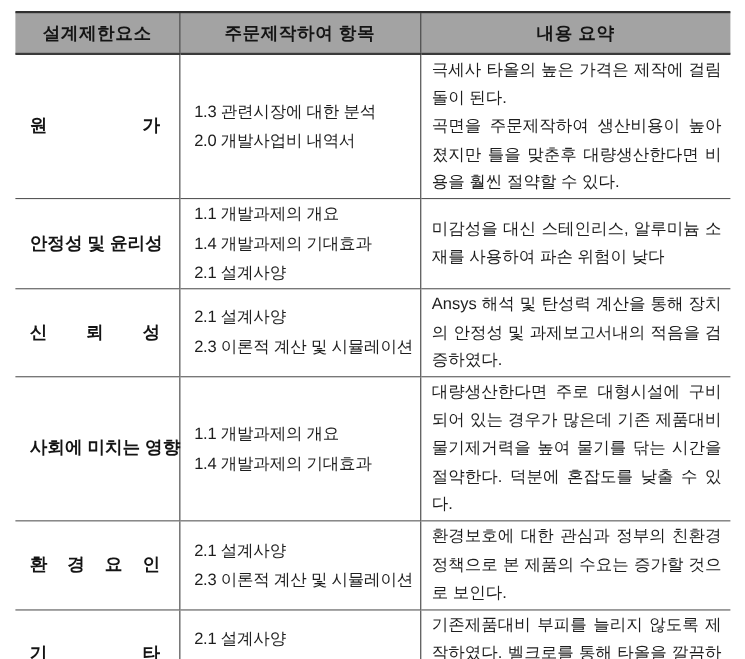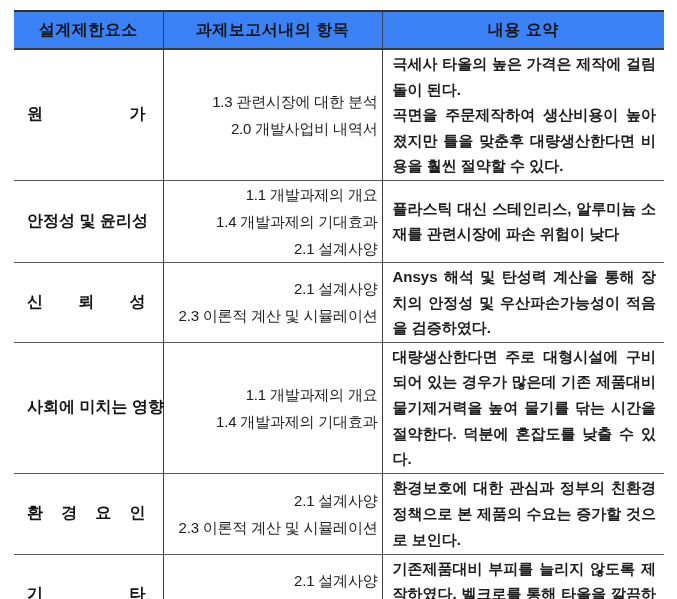--- a/index.html
+++ b/index.html
@@ -12,21 +12,21 @@
     position: absolute; left: 14px; top: 10px; width: 650px;
     border-collapse: collapse; table-layout: fixed;
     border-top: 2px solid #303030;
     border-bottom: 2px solid #4a4a4a;
   }
   col.c1 { width: 149px; }
   col.c2 { width: 219px; }
   col.c3 { width: 282px; }
 
   th.hcell {
-    background: #3b82f6;
+    background: #a3a3a3;
     border-bottom: 2px solid #3a3a3a;
     height: 38px;
     font-size: 16px; font-weight: bold; text-align: center;
     letter-spacing: 0.5px; color: #151515;
   }
   th.hcell:nth-child(-n+2), td.cell:nth-child(-n+2) {
     border-right: 1.5px solid #404040;
   }
   td.cell { border-top: 1px solid #575757; vertical-align: middle; }
 
@@ -38,48 +38,47 @@
   tr.r4 td { height: 81px; }
   tr.r5 td { height: 73px; }
 
   td.factor { padding: 0 17px 0 13px; }
   .distribute {
     display: flex; justify-content: space-between; align-items: center;
     font-size: 16px; font-weight: bold; color: #141414;
   }
   .distribute span { display: inline-block; }
 
-  td.items-cell { padding: 0 4px 0 8px; text-align: right; }
+  td.items-cell { padding: 0 4px 0 13px; }
   .item {
     font-size: 15px; line-height: 27px; letter-spacing: -0.2px;
     white-space: nowrap; color: #1d1d1d;
   }
 
   td.summary {
     padding: 1px 8px 1px 10px;
     font-size: 15px; line-height: 25.6px;
     text-align: justify; white-space: pre-line;
     color: #1d1d1d;
-    font-weight: bold;
   }
 </style>
 </head>
 <body>
 
 <div class="page">
   <table class="tbl">
     <colgroup>
       <col class="c1">
         <col class="c2">
         <col class="c3">
     </colgroup>
     <thead>
       <tr>
         <th class="hcell">설계제한요소</th>
-        <th class="hcell">과제보고서내의 항목</th>
+        <th class="hcell">주문제작하여 항목</th>
         <th class="hcell">내용 요약</th>
       </tr>
     </thead>
     <tbody>
         <tr class="r0">
           <td class="cell factor">
             <div class="distribute">
               <span>원</span>
               <span>가</span>
             </div>
@@ -103,35 +102,35 @@
               <span>윤</span>
               <span>리</span>
               <span>성</span>
             </div>
           </td>
           <td class="cell items-cell">
             <div class="item">1.1 개발과제의 개요</div>
             <div class="item">1.4 개발과제의 기대효과</div>
             <div class="item">2.1 설계사양</div>
           </td>
-          <td class="cell summary">플라스틱 대신 스테인리스, 알루미늄 소재를 관련시장에 파손 위험이 낮다</td>
+          <td class="cell summary">미감성을 대신 스테인리스, 알루미늄 소재를 사용하여 파손 위험이 낮다</td>
         </tr>
         <tr class="r2">
           <td class="cell factor">
             <div class="distribute">
               <span>신</span>
               <span>뢰</span>
               <span>성</span>
             </div>
           </td>
           <td class="cell items-cell">
             <div class="item">2.1 설계사양</div>
             <div class="item">2.3 이론적 계산 및 시뮬레이션</div>
           </td>
-          <td class="cell summary">Ansys 해석 및 탄성력 계산을 통해 장치의 안정성 및 우산파손가능성이 적음을 검증하였다.</td>
+          <td class="cell summary">Ansys 해석 및 탄성력 계산을 통해 장치의 안정성 및 과제보고서내의 적음을 검증하였다.</td>
         </tr>
         <tr class="r3">
           <td class="cell factor">
             <div class="distribute">
               <span>사</span>
               <span>회</span>
               <span>에</span>
               <span>&nbsp;</span>
               <span>미</span>
               <span>치</span>

